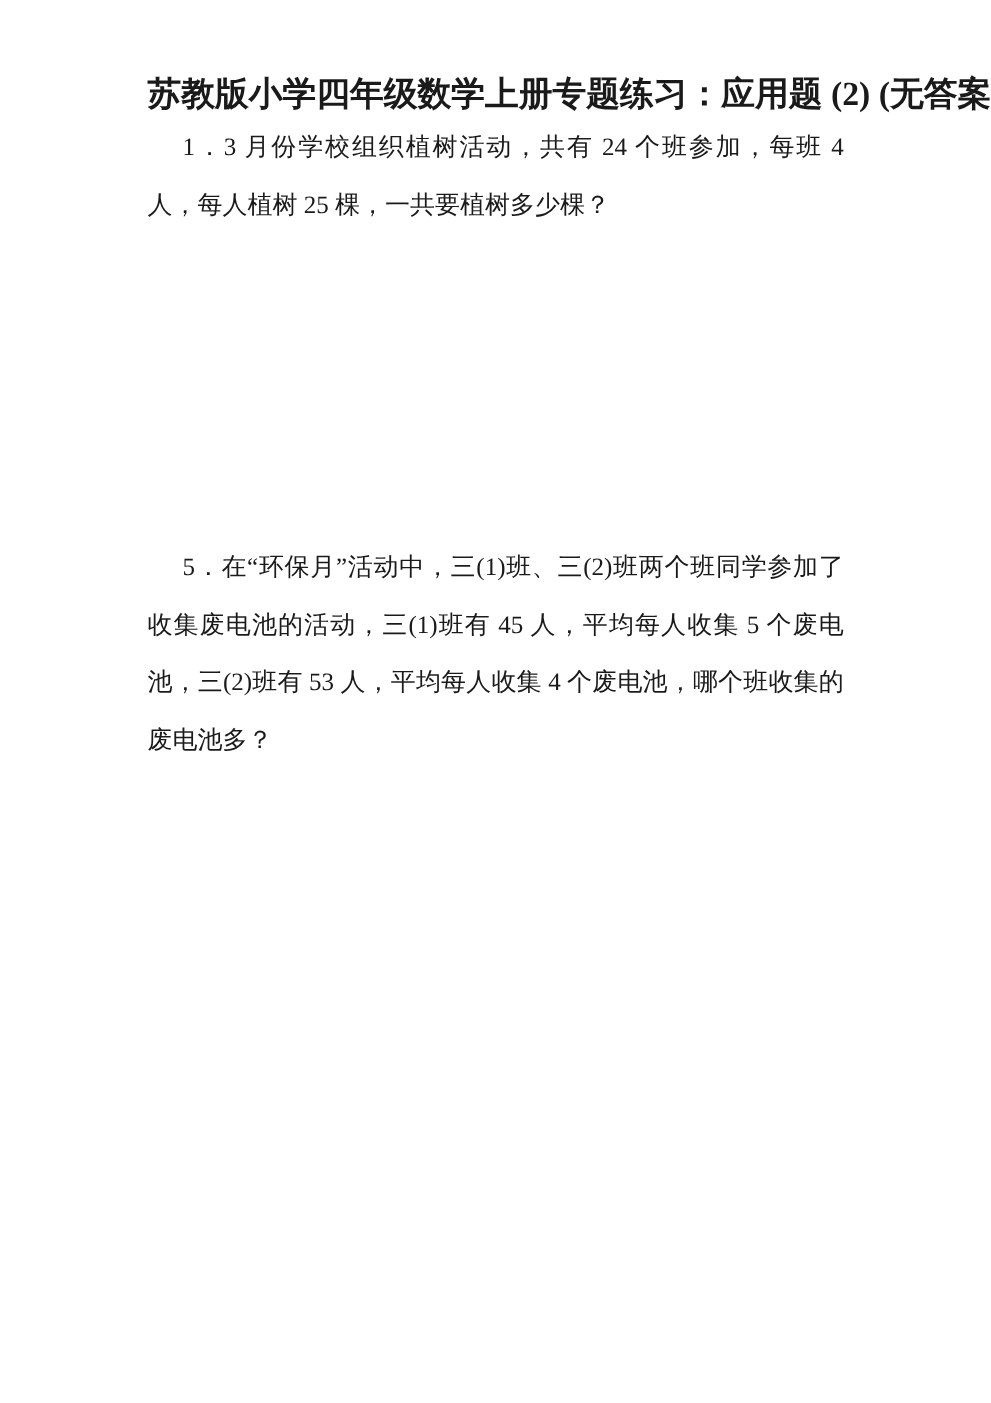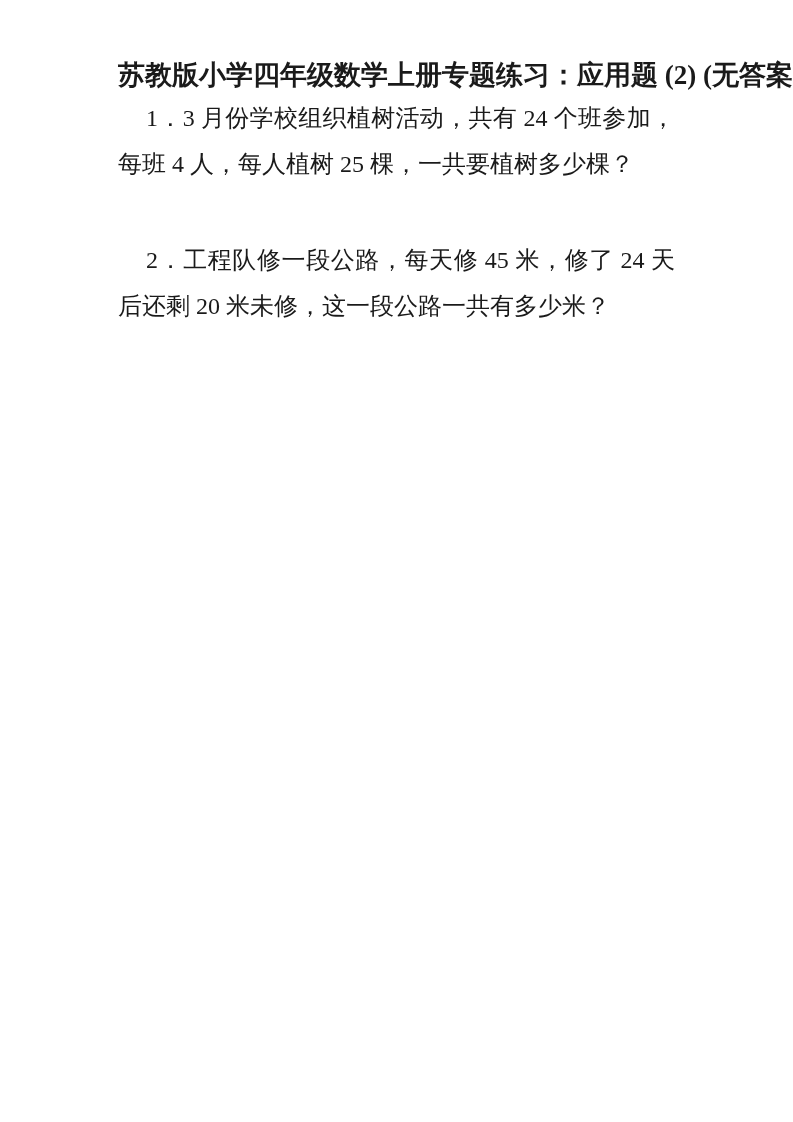--- a/index.html
+++ b/index.html
@@ -21,21 +21,21 @@
   .title {
     margin: 0;
     font-size: 27px;
     line-height: 40px;
     font-weight: bold;
     text-align: center;
     white-space: nowrap;
   }
   .question {
     margin: 0;
-    font-size: 24px;
+    font-size: 20px;
     line-height: 46px;
     text-indent: 28px;
     text-align: justify;
   }
   .spacer { width: 100%; }
   .s1 { height: 50px; }
   .s2 { height: 53px; }
   .s3 { height: 58px; }
   .s4 { height: 83px; }
   .s5 { height: 54px; }
@@ -44,27 +44,27 @@
 <body>
 
 <div class="page">
 
   <h1 class="title">苏教版小学四年级数学上册专题练习：应用题 (2) (无答案)</h1>
 
   <p class="question">1．3 月份学校组织植树活动，共有 24 个班参加，每班 4 人，每人植树 25 棵，一共要植树多少棵？</p>
 
   <div class="spacer s1"></div>
 
-  <p class="question">2．工程队修一段公路，每天修 45 米，修了 24 天后还剩 20 米未修，这一段公路一共有多少米？</p>
 
   <div class="spacer s2"></div>
 
 
   <div class="spacer s3"></div>
 
 
   <div class="spacer s4"></div>
 
+  <p class="question">5．在“环保月”活动中，三(1)班、三(2)班两个班同学参加了收集废电池的活动，三(1)班有 45 人，平均每人收集 5 个废电池，三(2)班有 53 人，平均每人收集 4 个废电池，哪个班收集的废电池多？</p>
 
   <div class="spacer s5"></div>
 
 
 </div>
 
 </body></html>

